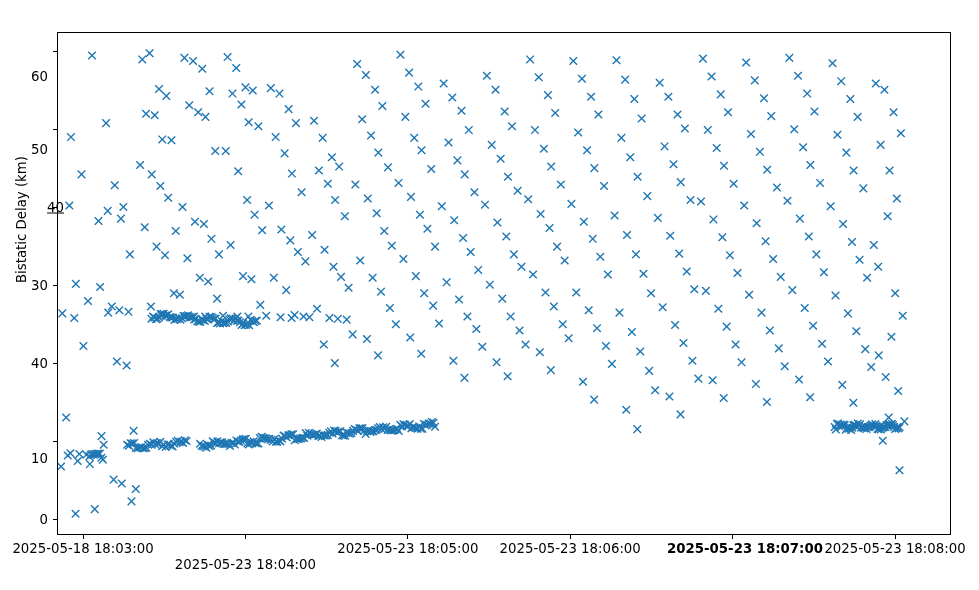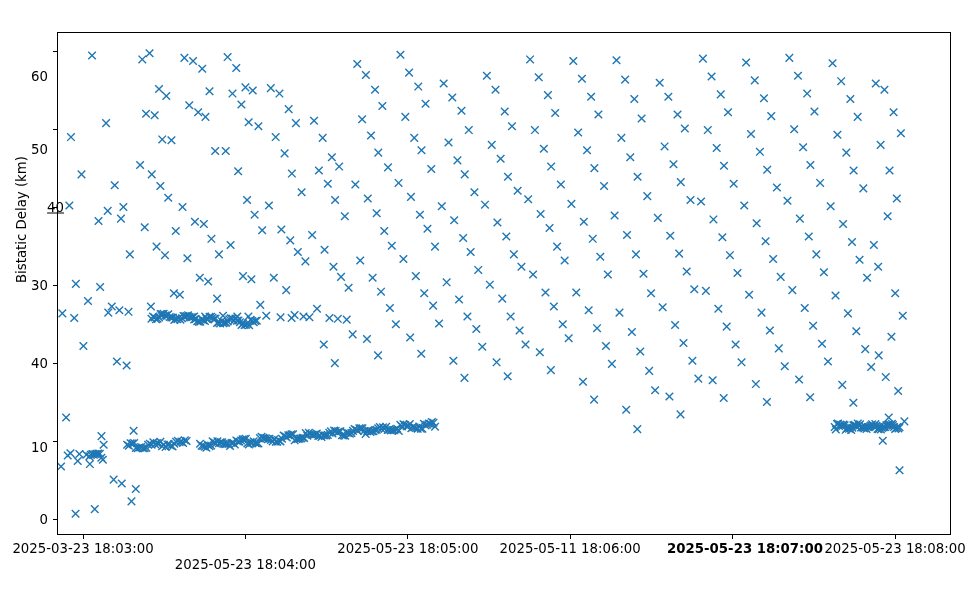--- a/index.html
+++ b/index.html
@@ -842,39 +842,39 @@
           <path d="M39.64,422.67L47.24,430.27M39.64,430.27L47.24,422.67"></path>
           <path d="M41.15,424.68L48.75,432.28M41.15,432.28L48.75,424.68"></path>
         </g>
       </svg>
   </div>
 
   <div class="axis-tick-layer" id="axis-layer">
       <div class="tick-mark-y" style="left: 52.8px; top: 518.903px;"></div>
       <div class="ytick-label" style="left: 0px; width: 48px; top: 519.403px;">0</div>
       <div class="tick-mark-y" style="left: 52.8px; top: 440.919px;"></div>
-      <div class="ytick-label" style="left: 0px; width: 48px; top: 447px;">10</div>
+      <div class="ytick-label" style="left: 0px; width: 48px; top: 458px;">10</div>
       <div class="tick-mark-y" style="left: 52.8px; top: 362.934px;"></div>
       <div class="ytick-label" style="left: 0px; width: 48px; top: 363.434px;">40</div>
       <div class="tick-mark-y" style="left: 52.8px; top: 284.95px;"></div>
       <div class="ytick-label" style="left: 0px; width: 48px; top: 285.45px;">30</div>
       <div class="tick-mark-y" style="left: 52.8px; top: 206.965px;"></div>
       <div class="ytick-label" style="left: 16px; width: 48px; top: 207.465px; text-decoration: underline;">40</div>
       <div class="tick-mark-y" style="left: 52.8px; top: 128.981px;"></div>
       <div class="ytick-label" style="left: 0px; width: 48px; top: 129.481px; margin-top: 20px;">50</div>
       <div class="tick-mark-y" style="left: 52.8px; top: 50.9961px;"></div>
       <div class="ytick-label" style="left: 0px; width: 48px; top: 51.4961px; margin-top: 25px;">60</div>
       <div class="tick-mark-x" style="left: 82.5px; top: 535px;"></div>
-      <div class="xtick-label" style="left: 83px;">2025-03-23 18:03:00</div>
+      <div class="xtick-label" style="left: 83px;">2025-05-18 18:03:00</div>
       <div class="tick-mark-x" style="left: 244.9px; top: 535px;"></div>
       <div class="xtick-label" style="left: 245.4px; margin-top: 16px;">2025-05-23 18:04:00</div>
       <div class="tick-mark-x" style="left: 407.3px; top: 535px;"></div>
       <div class="xtick-label" style="left: 407.8px;">2025-05-23 18:05:00</div>
       <div class="tick-mark-x" style="left: 569.7px; top: 535px;"></div>
-      <div class="xtick-label" style="left: 570.2px;">2025-05-11 18:06:00</div>
+      <div class="xtick-label" style="left: 570.2px;">2025-05-23 18:06:00</div>
       <div class="tick-mark-x" style="left: 732.1px; top: 535px;"></div>
       <div class="xtick-label" style="left: 745px; font-weight: bold;">2025-05-23 18:07:00</div>
       <div class="tick-mark-x" style="left: 894.5px; top: 535px;"></div>
       <div class="xtick-label" style="left: 895px;">2025-05-23 18:08:00</div>
     </div>
 
   <div id="y-axis-label">Bistatic Delay (km)</div>
 
 </div>
 

